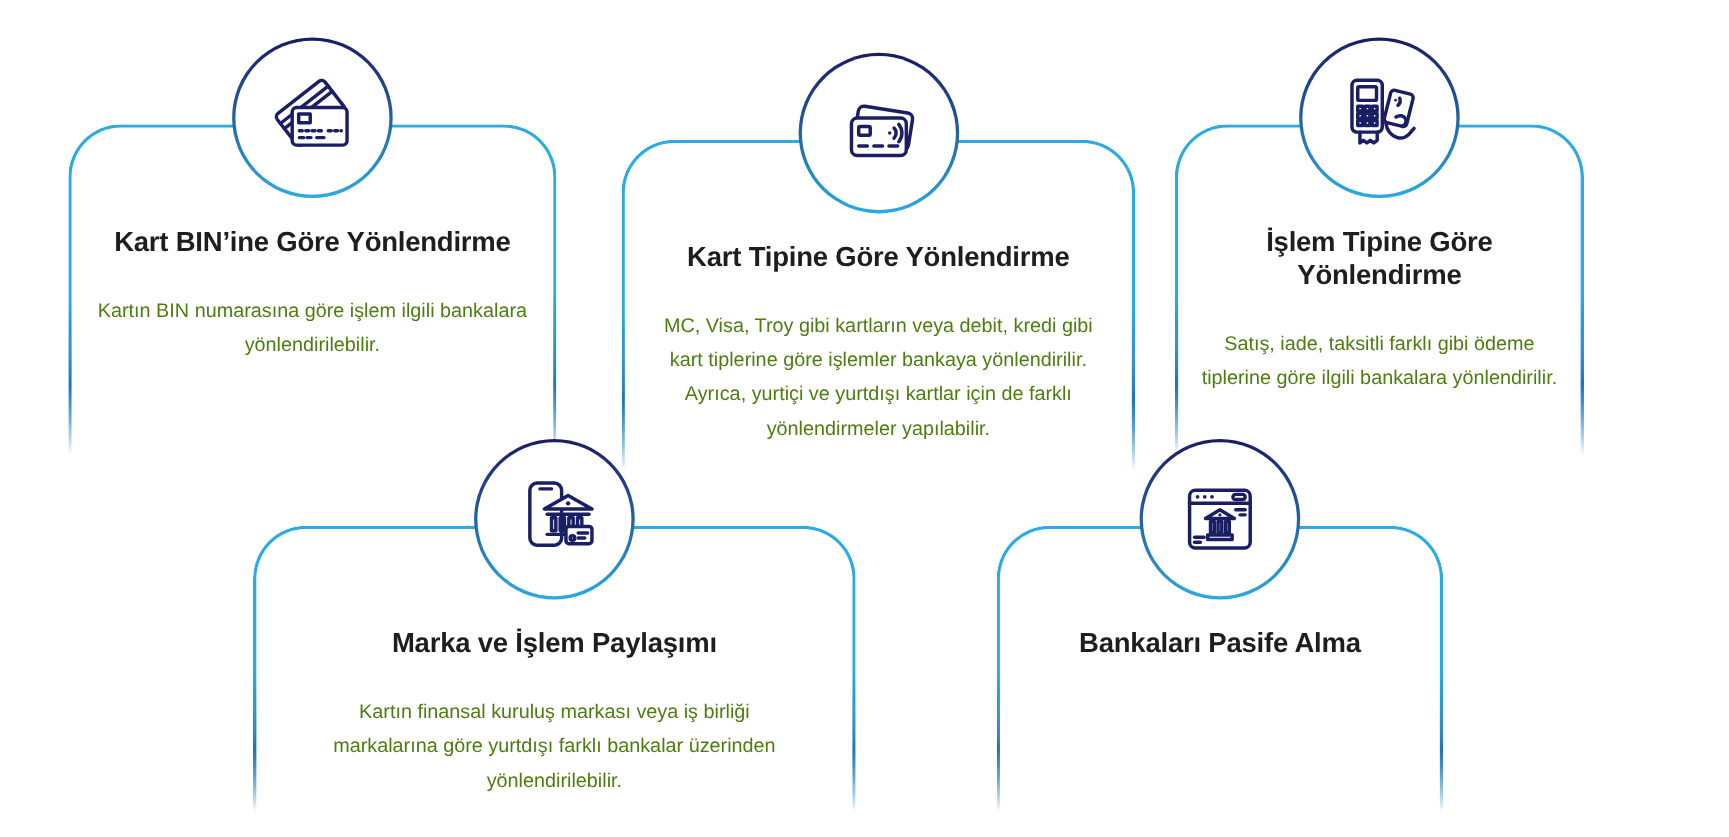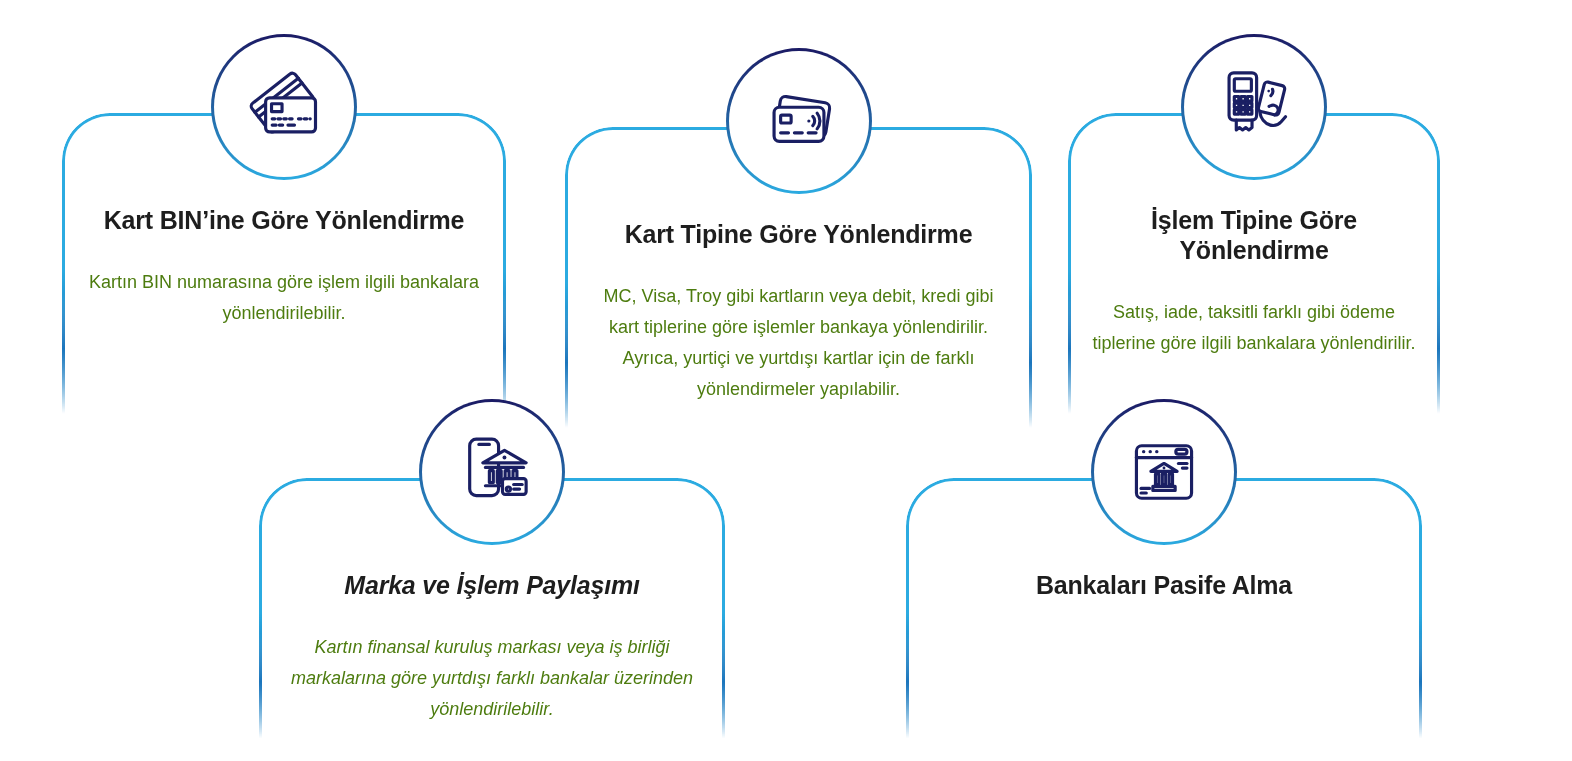--- a/index.html
+++ b/index.html
@@ -5,22 +5,22 @@
   * { margin:0; padding:0; box-sizing:border-box; }
   html,body { background:#ffffff; }
   body {
     width:1572px; height:761px; position:relative; overflow:hidden;
     font-family:"Liberation Sans", sans-serif;
   }
   .card { position:absolute; }
   #card-kart-bin      { left:62px;   top:113px; width:444px; height:327px; }
   #card-kart-tipi     { left:565px;  top:127px; width:467px; height:327px; }
   #card-islem-tipi    { left:1068px; top:113px; width:372px; height:327px; }
-  #card-marka-paylasimi { left:259px; top:478px; width:466px; height:283px;font-style:italic; }
-  #card-pasife-alma   { left:906px;  top:478px; width:516px; height:283px; }
+  #card-marka-paylasimi { left:230px; top:478px; width:548px; height:283px; }
+  #card-pasife-alma   { left:906px;  top:478px; width:406px; height:283px; }
 
   .outline {
     position:absolute; inset:0; pointer-events:none;
     border:3px solid #2babe1; border-bottom:none;
     border-radius:48px 48px 0 0;
     -webkit-mask-image:linear-gradient(180deg,#000 0%,#000 55%,rgba(0,0,0,0) 92%);
             mask-image:linear-gradient(180deg,#000 0%,#000 55%,rgba(0,0,0,0) 92%);
   }
   .outline-tint {
     position:absolute; inset:0; pointer-events:none;

